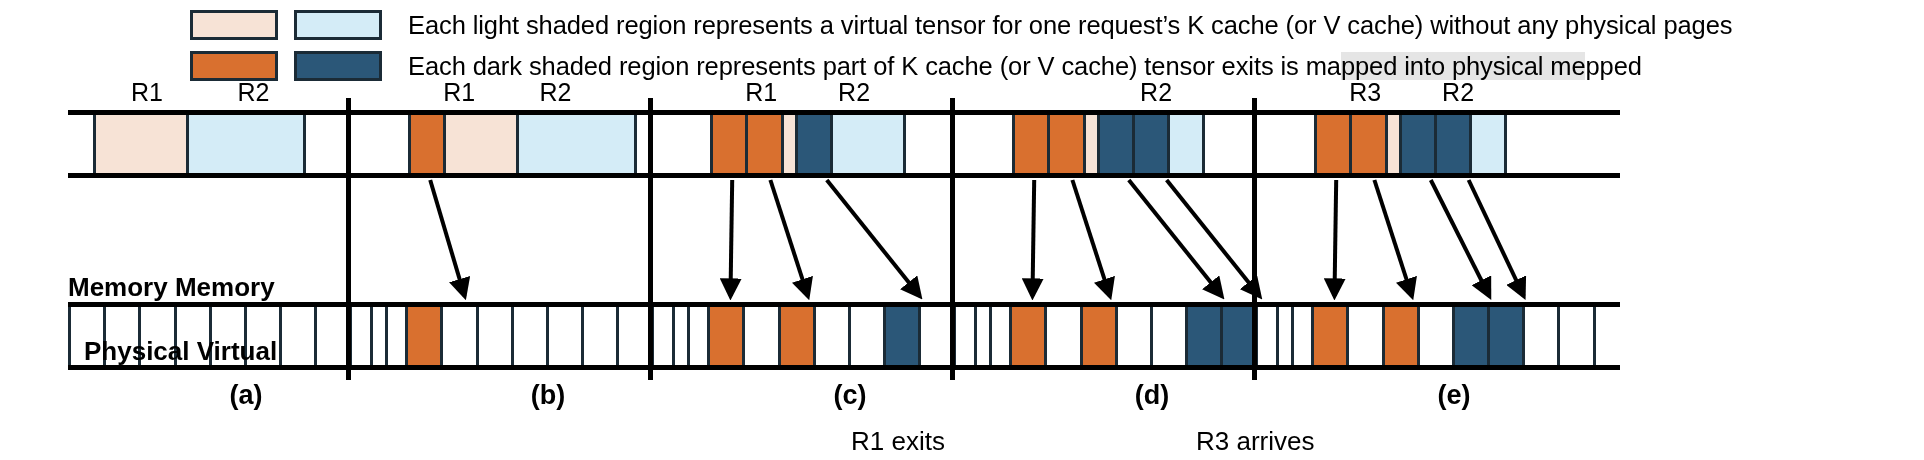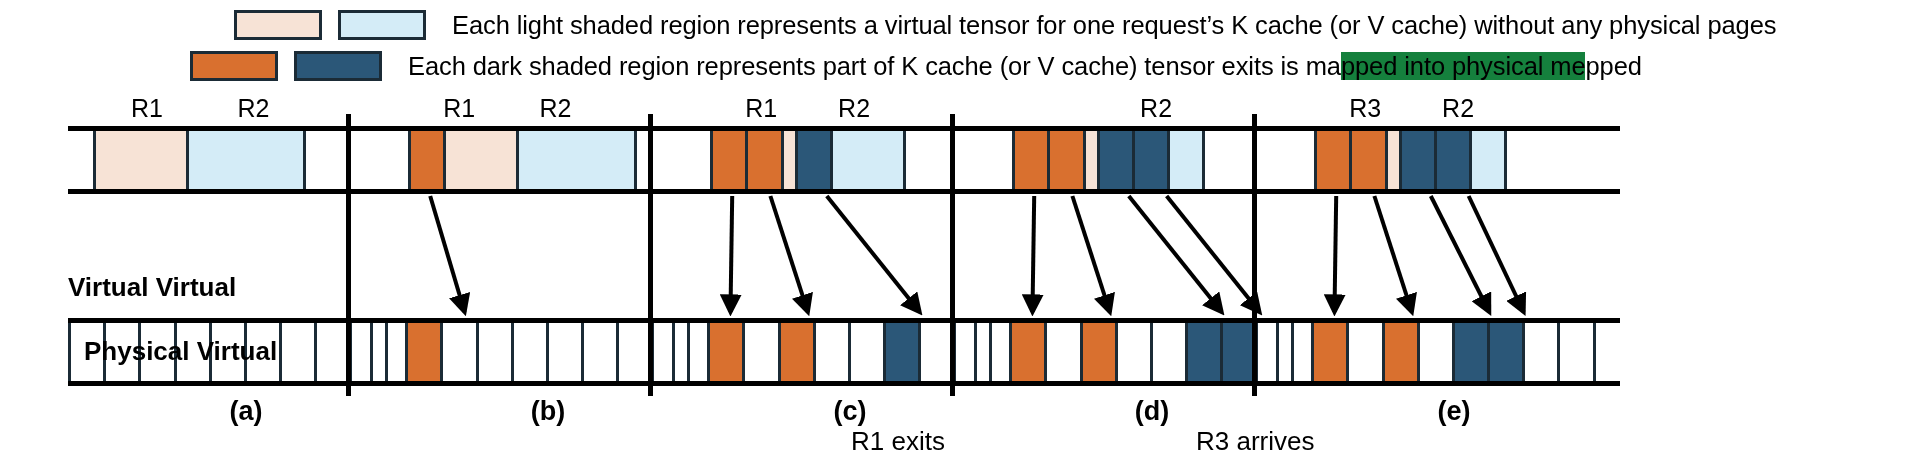--- a/index.html
+++ b/index.html
@@ -22,21 +22,21 @@
     left: 0; top: 0;
     width: 1924px;
     height: 96px;
   }
   .legend-row {
     position: absolute;
     display: flex;
     align-items: center;
     height: 36px;
   }
-  .legend-row.row1 { left: 190px; top: 7px; margin-left: 44px; }
+  .legend-row.row1 { left: 190px; top: 7px; }
   .legend-row.row2 { left: 190px; top: 48px; }
 
   .swatch {
     width: 88px;
     height: 30px;
     border: 3px solid #1b2b36;
     box-sizing: border-box;
     margin-right: 0;
   }
   .swatch.gap { margin-left: 16px; }
@@ -45,27 +45,27 @@
   .sw-dark-orange  { background: #d9702f; }
   .sw-dark-blue    { background: #2b5778; }
 
   .legend-text {
     margin-left: 26px;
     font-size: 25.5px;
     line-height: 30px;
     white-space: nowrap;
     letter-spacing: -0.1px;
   }
-  .hl { background: #15803d; }
+  .hl { background: #e5e5e5; }
 
   
   #panels {
     position: absolute;
     left: 0;
-    top: 96px;
+    top: 80px;
     width: 1924px;
     height: 364px;
   }
   .panel {
     position: absolute;
     top: 0;
     width: 376px;
     height: 300px;
   }
   .divider {
@@ -352,17 +352,17 @@
         <line x1="70.19999999999999" y1="100" x2="68.48" y2="216" stroke="#000" stroke-width="4" marker-end="url(#ah4)"></line>
         <line x1="108.38400000000001" y1="100" x2="145.88" y2="216" stroke="#000" stroke-width="4" marker-end="url(#ah4)"></line>
         <line x1="164.8" y1="100" x2="223.28" y2="216" stroke="#000" stroke-width="4" marker-end="url(#ah4)"></line>
         <line x1="202.64000000000001" y1="100" x2="257.67999999999995" y2="216" stroke="#000" stroke-width="4" marker-end="url(#ah4)"></line>
       </svg>
       <div class="caption">(e)</div>
     </div>
     <div class="divider" style="left: 1252px;"></div>
   </div>
 
-<div class="mem-title vm" style="position:absolute; left:68px; top:272px;">Virtual Virtual</div>
+<div class="mem-title vm" style="position:absolute; left:68px; top:272px;">Memory Memory</div>
 <div class="mem-title pm" style="position:absolute; left:84px; top:336px;">Physical Virtual</div>
 
 <div class="note" style="position:absolute; left:851px; top:426px;">R1 exits</div>
 <div class="note" style="position:absolute; left:1196px; top:426px;">R3 arrives</div>
 
 </body></html>

